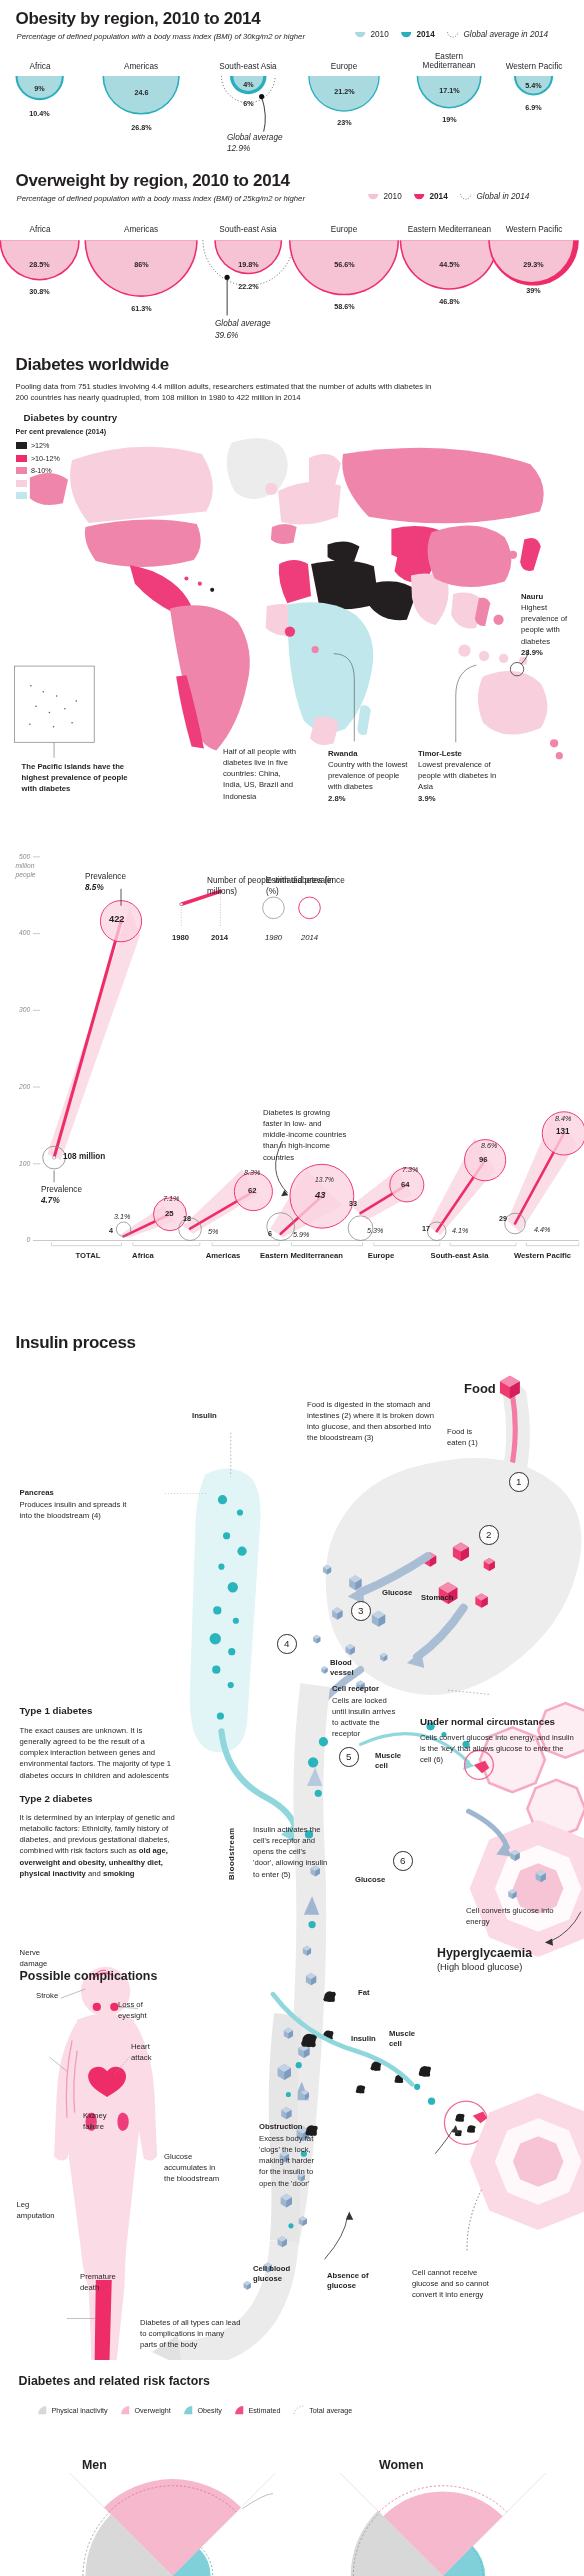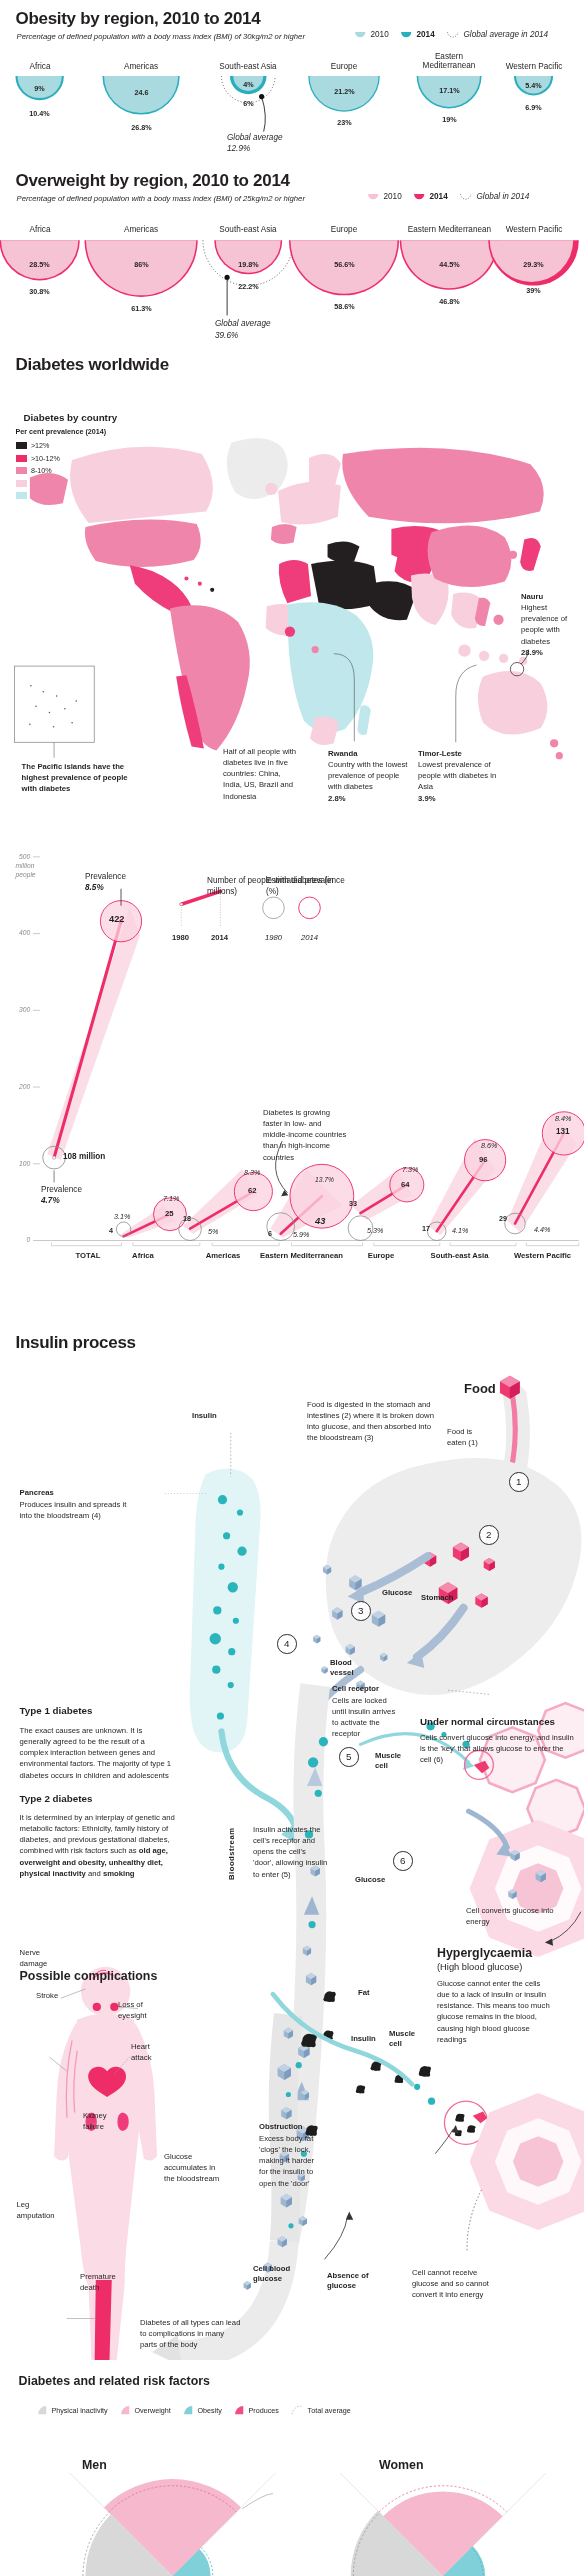--- a/index.html
+++ b/index.html
@@ -143,20 +143,21 @@
   <div class="abs s14 b ctr" style="left:329px;top:260px;width:31px;">56.6%</div>
   <div class="abs s14 b ctr" style="left:324px;top:302px;width:41px;">58.6%</div>
   <div class="abs s14 b ctr" style="left:434px;top:260px;width:31px;">44.5%</div>
   <div class="abs s14 b ctr" style="left:429px;top:297px;width:41px;">46.8%</div>
   <div class="abs s14 b ctr" style="left:518px;top:260px;width:31px;">29.3%</div>
   <div class="abs s14 b ctr" style="left:513px;top:286px;width:41px;">39%</div>
   <div class="abs it s16" style="left:215px;top:319px;">Global average</div>
   <div class="abs it s16" style="left:215px;top:331px;">39.6%</div>
 
   <div class="abs h1" style="left:15.5px;top:355px;">Diabetes worldwide</div>
+  <div class="abs txt" style="left:15.5px;top:381px;width:428px;">Pooling data from 751 studies involving 4.4 million adults, researchers estimated that the number of adults with diabetes in 200 countries has nearly quadrupled, from 108 million in 1980 to 422 million in 2014</div>
   <div class="abs h3" style="left:15.5px;top:412px;margin-left:8px;">Diabetes by country</div>
   <div class="abs s14 b" style="left:15.5px;top:427px;">Per cent prevalence (2014)</div>
 
   <div class="abs" style="left:15.5px;top:441px;">
     <div class="legend-row" style="margin-bottom:3.6px;">
         <span style="width:11.3px;height:7.2px;background:#231f20;display:inline-block"></span>
         <span class="s14">&gt;12%</span>
       </div>
     <div class="legend-row" style="margin-bottom:3.6px;">
         <span style="width:11.3px;height:7.2px;background:#ee2d68;display:inline-block"></span>
@@ -371,21 +372,21 @@
   <div class="abs s15 b" style="left:165px;top:1209px;font-size:7.7px;">25</div>
 
   <div class="abs s14 b" style="left:183px;top:1214px;">18</div>
   <div class="abs s14 it" style="left:208px;top:1227px;">5%</div>
   <div class="abs s14 it" style="left:244px;top:1168px;">8.3%</div>
   <div class="abs s15 b" style="left:248px;top:1186px;font-size:7.7px;">62</div>
 
   <div class="abs s14 b" style="left:268px;top:1229px;">6</div>
   <div class="abs s14 it" style="left:293px;top:1230px;">5.9%</div>
   <div class="abs s13 it" style="left:315px;top:1176px;">13.7%</div>
-  <div class="abs s18 b" style="left:315px;top:1216px;font-style:italic;">43</div>
+  <div class="abs s18 b" style="left:315px;top:1190px;font-style:italic;">43</div>
 
   <div class="abs s14 b" style="left:349px;top:1199px;">33</div>
   <div class="abs s14 it" style="left:367px;top:1226px;">5.3%</div>
   <div class="abs s14 it" style="left:402px;top:1165px;">7.3%</div>
   <div class="abs s15 b" style="left:401px;top:1180px;font-size:7.7px;">64</div>
 
   <div class="abs s14 b" style="left:422px;top:1224px;">17</div>
   <div class="abs s14 it" style="left:452px;top:1226px;">4.1%</div>
   <div class="abs s14 it" style="left:481px;top:1141px;">8.6%</div>
   <div class="abs s15 b" style="left:479px;top:1155px;font-size:7.7px;">96</div>
@@ -654,21 +655,20 @@
   <div class="abs txt" style="left:36px;top:1990px;">Stroke</div>
   <div class="abs txt" style="left:118px;top:1999px;width:36px;">Loss of eyesight</div>
   <div class="abs txt" style="left:131px;top:2041px;width:31px;">Heart attack</div>
   <div class="abs txt" style="left:19.6px;top:1947px;width:36px;">Nerve damage</div>
   <div class="abs txt" style="left:83px;top:2110px;width:31px;">Kidney failure</div>
   <div class="abs txt" style="left:16.5px;top:2199px;width:46px;">Leg amputation</div>
   <div class="abs txt" style="left:80px;top:2271px;width:46px;">Premature death</div>
   <div class="abs s15 b" style="left:358px;top:1988px;font-size:7.7px;">Fat</div>
   <div class="abs h2" style="left:437px;top:1946px;">Hyperglycaemia</div>
   <div class="abs s18" style="left:437px;top:1962px;">(High blood glucose)</div>
-  <div class="abs txt" style="left:437px;top:1978px;width:118px;">Glucose cannot enter the cells due to a lack of insulin or insulin resistance. This means too much glucose remains in the blood, causing high blood glucose readings</div>
   <div class="abs s15 b" style="left:351px;top:2034px;font-size:7.7px;">Insulin</div>
   <div class="abs s15 b" style="left:389px;top:2029px;width:31px;font-size:7.7px;line-height:1.3;">Muscle cell</div>
   <div class="abs s15 b" style="left:259px;top:2122px;font-size:7.7px;">Obstruction</div>
   <div class="abs txt" style="left:259px;top:2133px;width:62px;">Excess body fat 'clogs' the lock, making it harder for the insulin to open the 'door'</div>
   <div class="abs txt" style="left:164px;top:2151px;width:57px;">Glucose accumulates in the bloodstream</div>
   <div class="abs s15 b" style="left:253px;top:2264px;width:41px;font-size:7.7px;line-height:1.3;">Cell blood glucose</div>
   <div class="abs s15 b" style="left:327px;top:2271px;width:46px;font-size:7.7px;line-height:1.3;">Absence of glucose</div>
   <div class="abs txt" style="left:412px;top:2267px;width:82px;">Cell cannot receive glucose and so cannot convert it into energy</div>
   <div class="abs txt" style="left:140px;top:2317px;width:103px;">Diabetes of all types can lead to complications in many parts of the body</div>
 
@@ -682,21 +682,21 @@
         <path d="M2 18 A16 16 0 0 1 18 2 L18 18 Z" fill="#f5b8cd"></path>
       </svg>
     <span class="s14">Overweight</span>
     <svg width="10.3" height="10.3" style="margin-left:8.2px" viewBox="0 0 20 20">
         <path d="M2 18 A16 16 0 0 1 18 2 L18 18 Z" fill="#7fd0d8"></path>
       </svg>
     <span class="s14">Obesity</span>
     <svg width="10.3" height="10.3" style="margin-left:8.2px" viewBox="0 0 20 20">
         <path d="M2 18 A16 16 0 0 1 18 2 L18 18 Z" fill="#ee5086"></path>
       </svg>
-    <span class="s14">Produces</span>
+    <span class="s14">Estimated</span>
     <svg width="12.4" height="10.3" style="margin-left:8.2px" viewBox="0 0 24 20">
         <path d="M2 18 A18 18 0 0 1 20 2" fill="none" stroke="#aaa" stroke-width="1.5" stroke-dasharray="3 3"></path>
       </svg>
     <span class="s14">Total average</span>
   </div>
 
   <div class="abs h2" style="left:82px;top:2458px;">Men</div>
   <div class="abs h2" style="left:379px;top:2458px;">Women</div>
 
   <svg class="abs" style="left:0;top:2452px;" width="584" height="289" viewBox="0 0 1134 560">

